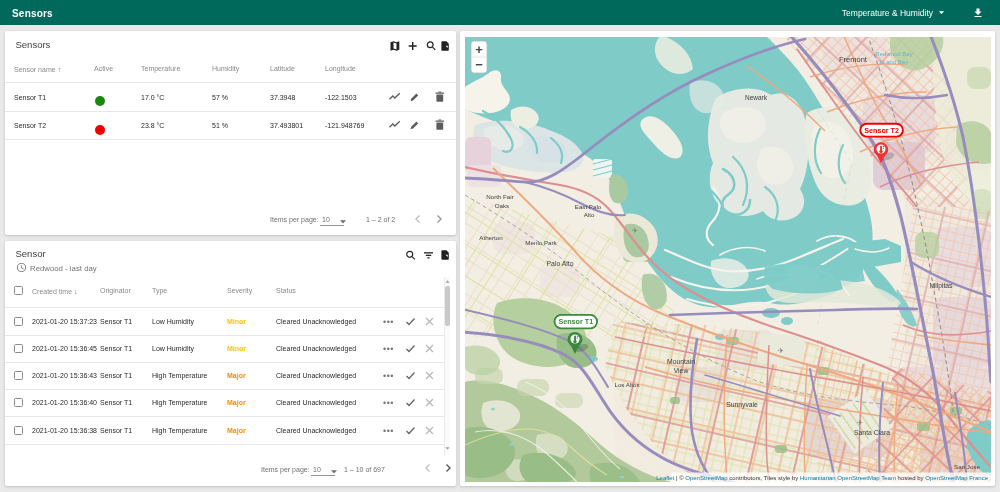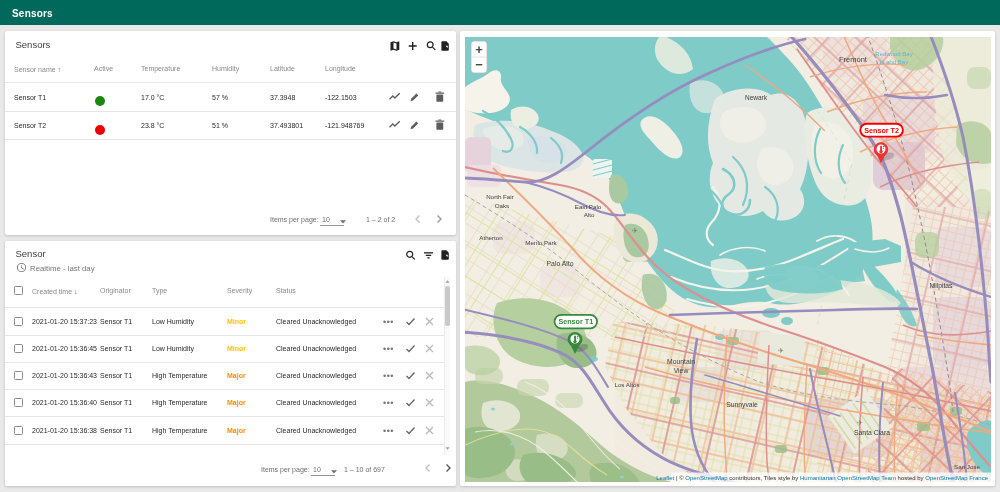--- a/index.html
+++ b/index.html
@@ -21,20 +21,29 @@
 .pag { position:absolute; font-size:7px; color:#6e6e6e; }
 .cbx { position:absolute; width:9px; height:9px; border:1.5px solid #8a8a8a; border-radius:1.5px; }
 .sev { font-weight:bold; font-size:7px; position:absolute; }
 svg text { font-family:"Liberation Sans", sans-serif; }
 </style>
 </head>
 <body>
 
 <div class="topbar">
   <div class="title">Sensors</div>
+  <div class="right">
+    <span style="font-size:8.5px; margin-right:4px;">Temperature &amp; Humidity</span>
+    <svg width="9" height="9" viewBox="0 0 10 10" style="margin-right:26px;">
+        <path d="M2 3.5 L5 6.8 L8 3.5 Z" fill="#fff"></path>
+      </svg>
+    <svg width="12" height="12" viewBox="0 0 24 24" style="margin-right:6px;">
+        <path fill="#fff" d="M5 20h14v-2H5v2zM19 9h-4V3H9v6H5l7 7 7-7z"></path>
+      </svg>
+  </div>
 </div>
 
 <div class="card" id="sensorsCard">
   <div class="cardTitle">Sensors</div>
 
   <svg class="abs" style="left:385px;top:10px;" width="61" height="10" viewBox="0 0 61 10">
     <g fill="#212121">
       <path d="M0.5 1.2 L3.5 0.2 L6.5 1.2 L9.3 0.2 L9.3 8.8 L6.5 9.8 L3.5 8.8 L0.5 9.8 Z M3.5 1.6 L3.5 7.5 L6.5 8.4 L6.5 2.5 Z" fill-rule="evenodd"></path>
       <path d="M18.7 4.3 h3.3 V1 h1.4 v3.3 h3.3 v1.4 h-3.3 V9 h-1.4 V5.7 h-3.3 Z"></path>
       <g fill="none" stroke="#212121" stroke-width="1.2">
@@ -99,21 +108,21 @@
   <svg class="abs" style="left:429px;top:183px;" width="10" height="10" viewBox="0 0 10 10">
       <path d="M3.5 1.5 L7 5 L3.5 8.5" fill="none" stroke="#9a9a9a" stroke-width="1.4"></path>
     </svg>
 </div>
 
 <div class="card" id="alarmsCard">
   <div class="cardTitle" style="top:7px;">Sensor</div>
   <svg class="abs" style="left:11px;top:21px;" width="11" height="11" viewBox="0 0 24 24">
       <path fill="#757575" d="M12 2a10 10 0 1 0 0 20 10 10 0 0 0 0-20zm0 18a8 8 0 1 1 0-16 8 8 0 0 1 0 16zm.5-13H11v6l5.2 3.1.8-1.3-4.5-2.7z"></path>
     </svg>
-  <div class="abs" style="left:25px;top:22.5px;font-size:7.8px;color:#757575;">Realtime - last day</div>
+  <div class="abs" style="left:25px;top:22.5px;font-size:7.8px;color:#757575;">Redwood - last day</div>
 
   <svg class="abs" style="left:400px;top:9px;" width="46" height="11" viewBox="0 0 46 11">
     <g fill="none" stroke="#212121" stroke-width="1.2">
         <circle cx="4.7" cy="4.3" r="3"></circle>
         <line x1="7" y1="6.6" x2="9.8" y2="9.4"></line>
       </g>
     <g fill="#212121">
         <rect x="19" y="2.2" width="9" height="1.3"></rect>
         <rect x="20.8" y="4.7" width="5.4" height="1.3"></rect>
         <rect x="22.4" y="7.2" width="2.2" height="1.3"></rect>

